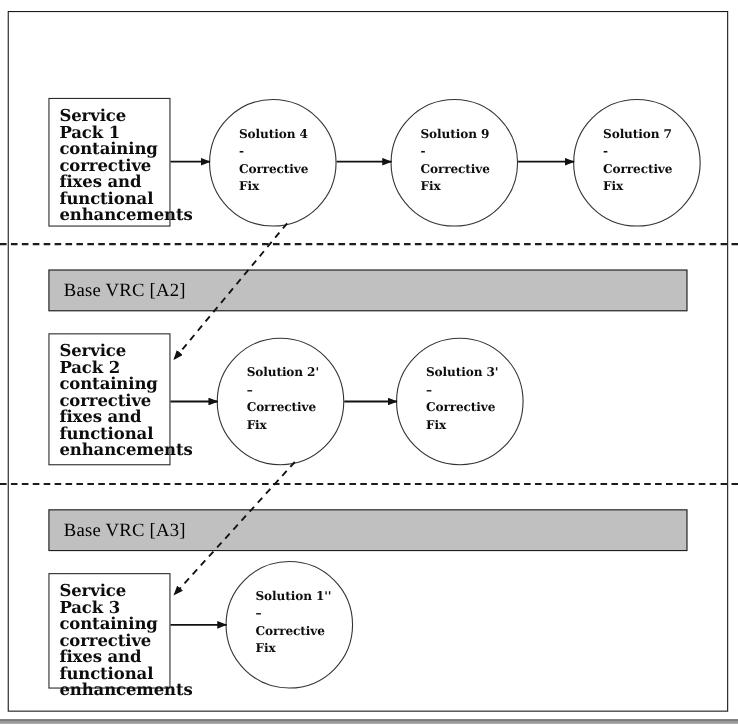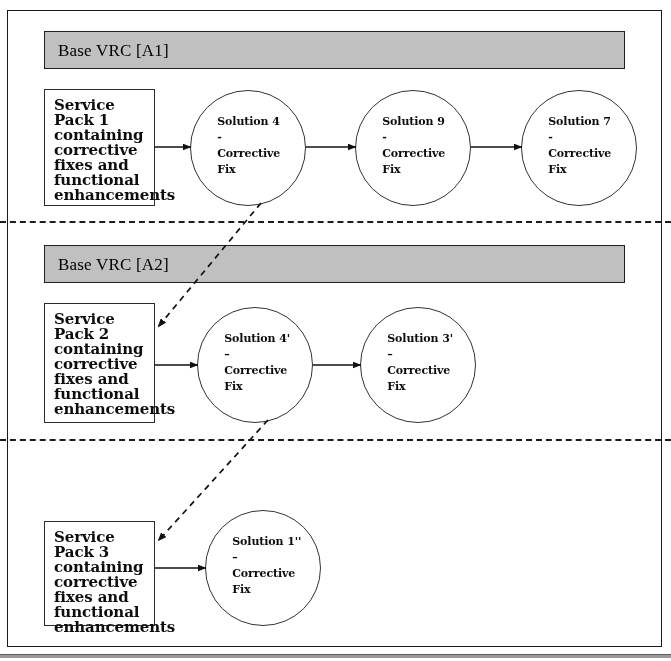--- a/index.html
+++ b/index.html
@@ -129,23 +129,20 @@
     pointer-events: none;
   }
 </style>
 </head>
 <body>
 
 <div id="canvas">
 
   <div class="outer-frame"></div>
 
-  <div class="band-header" style="top:31px;">
-    <span class="band-label">Base VRC [A1]</span>
-  </div>
 
   <div class="sp-box" style="top:89px; height:117px;">
     <div class="sp-text">Service
 Pack 1
 containing
 corrective
 fixes and
 functional
 enhancements</div>
   </div>
@@ -181,35 +178,38 @@
     <div class="sp-text">Service
 Pack 2
 containing
 corrective
 fixes and
 functional
 enhancements</div>
   </div>
 
   <div class="circle" style="left:197px; top:307px; width:116px; height:116px;">
-    <div class="circle-text">Solution 4'
+    <div class="circle-text">Solution 2'
 –
 Corrective
 Fix</div>
   </div>
 
   <div class="circle" style="left:360px; top:307px; width:116px; height:116px;">
     <div class="circle-text">Solution 3'
 –
 Corrective
 Fix</div>
   </div>
 
   <div class="band-separator" style="top:439px;"></div>
 
+  <div class="band-header" style="top:463px;">
+    <span class="band-label">Base VRC [A3]</span>
+  </div>
 
   <div class="sp-box" style="top:521px; height:105px;">
     <div class="sp-text">Service
 Pack 3
 containing
 corrective
 fixes and
 functional
 enhancements</div>
   </div>

